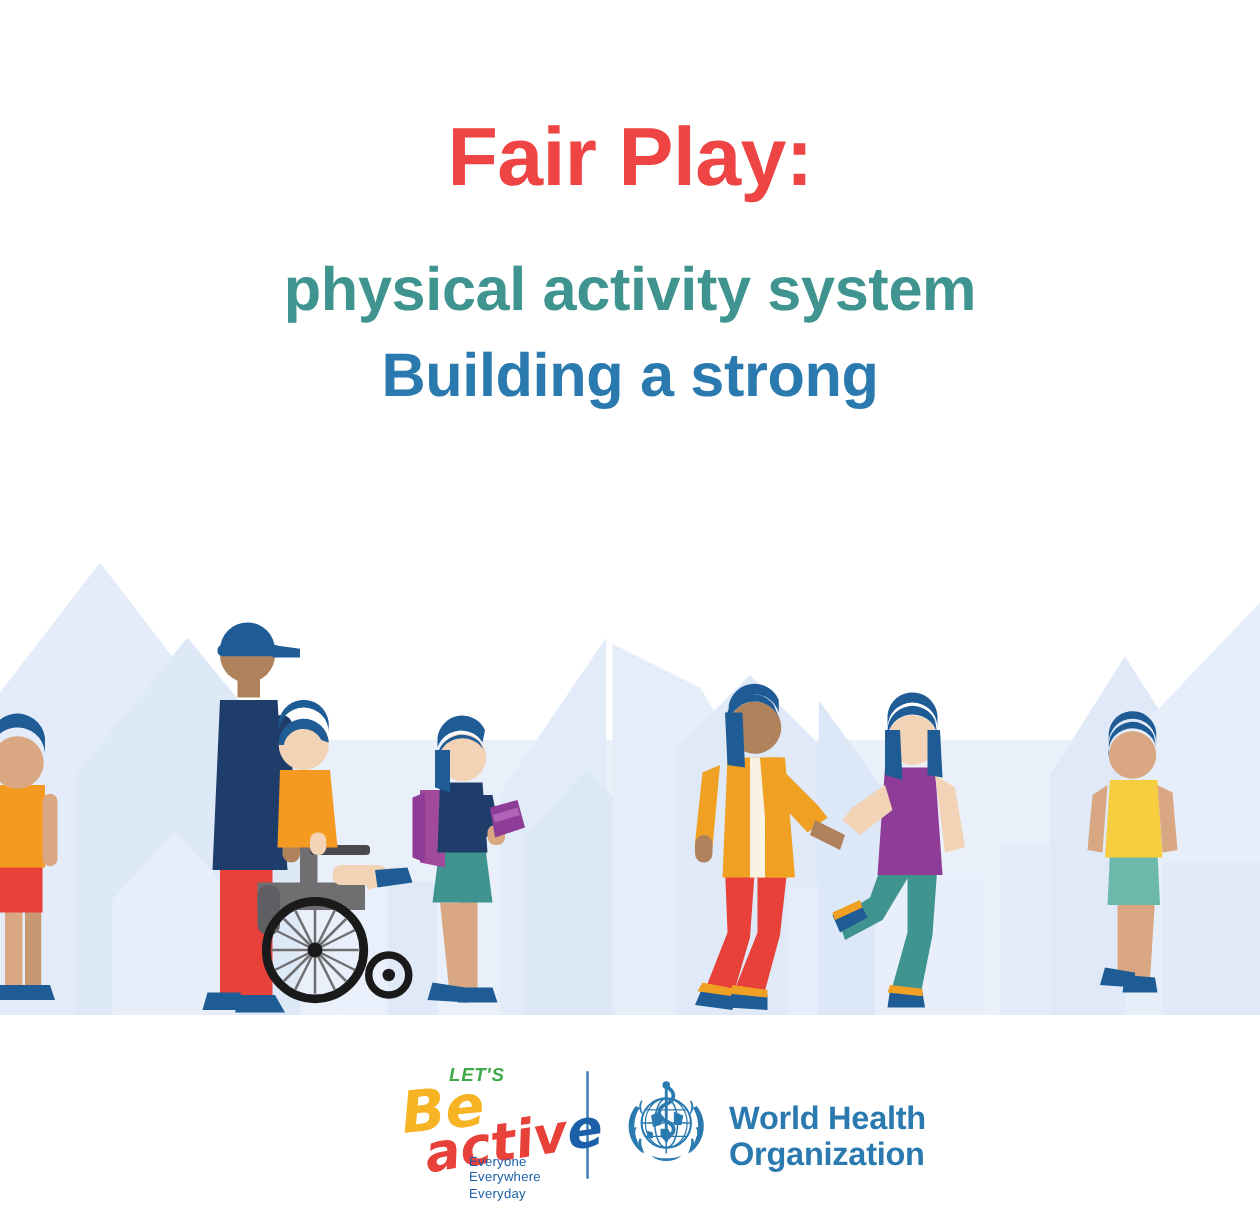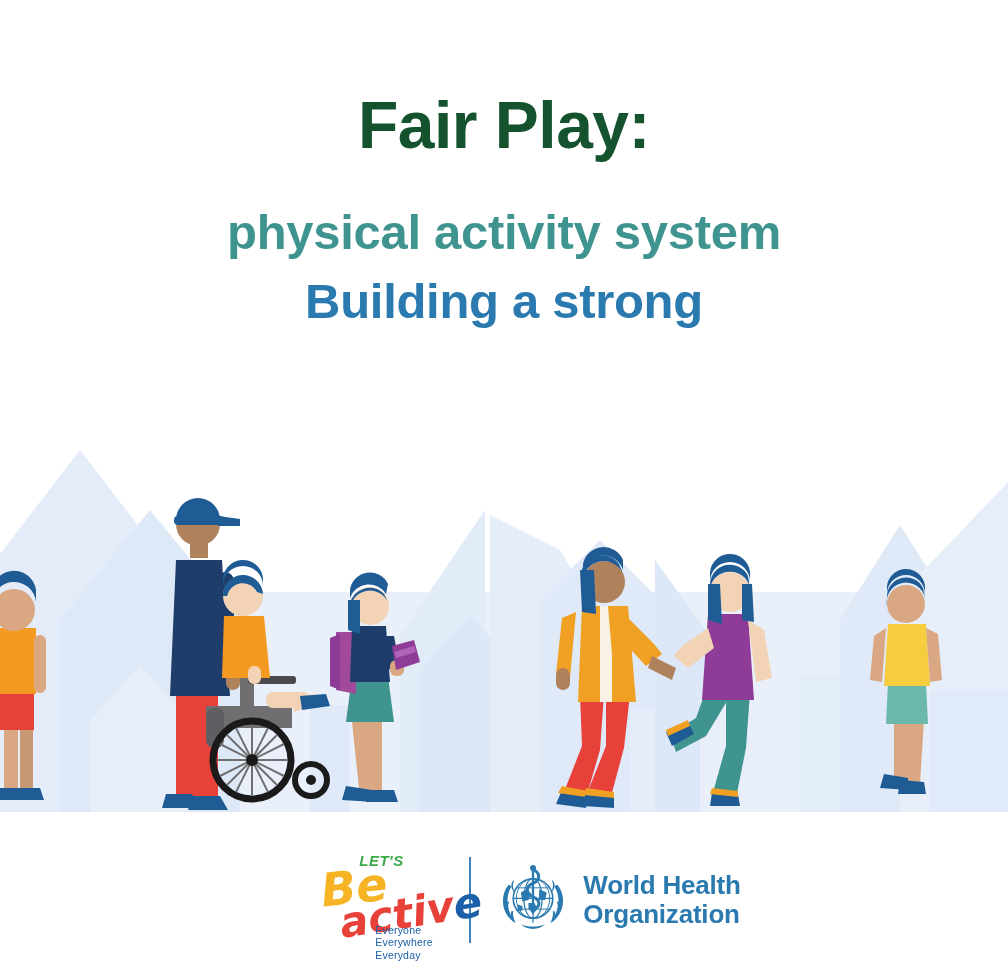--- a/index.html
+++ b/index.html
@@ -20,21 +20,21 @@
   
   .title-block{
     position:absolute;
     left:0;right:0;top:0;
     padding-top:92px;
     text-align:center;
   }
   .headline{
     font-size:66px;
     font-weight:bold;
-    color:#14532d;
+    color:#ef4444;
     letter-spacing:-0.5px;
     line-height:1.0;
     margin:0 0 40px 0;
   }
   .sub-line{
     font-size:49px;
     font-weight:bold;
     line-height:1.40;
     letter-spacing:-0.3px;
     margin:0;
@@ -62,21 +62,21 @@
   .logo-active{
     position:relative;
     width:140px;height:100px;
   }
   .divider{
     width:2px;height:86px;
     background:#3e7fb5;
     margin:0 24px 0 22px;
   }
   .logo-who{
-    display:flex;align-items:center;gap:12px;
+    display:flex;align-items:flex-end;gap:12px;
   }
   .who-text{
     color:#2a7ab0;
     font-size:26px;
     font-weight:bold;
     line-height:1.12;
     letter-spacing:-0.2px;
     white-space:pre-line;
   }
   .lets{

